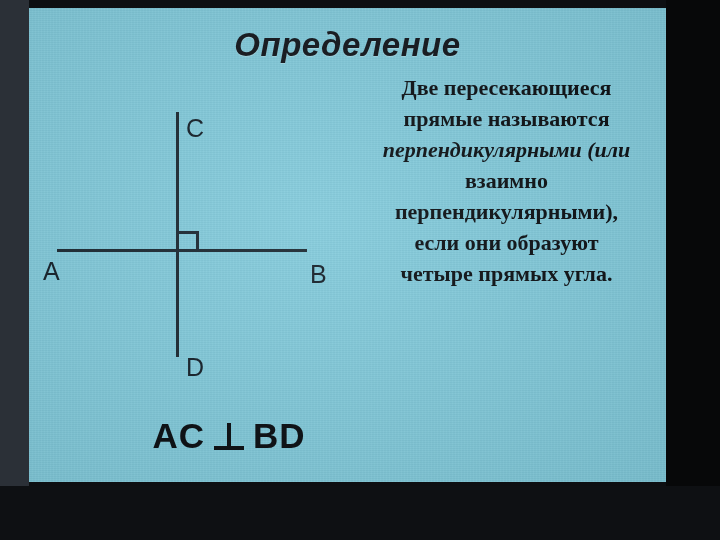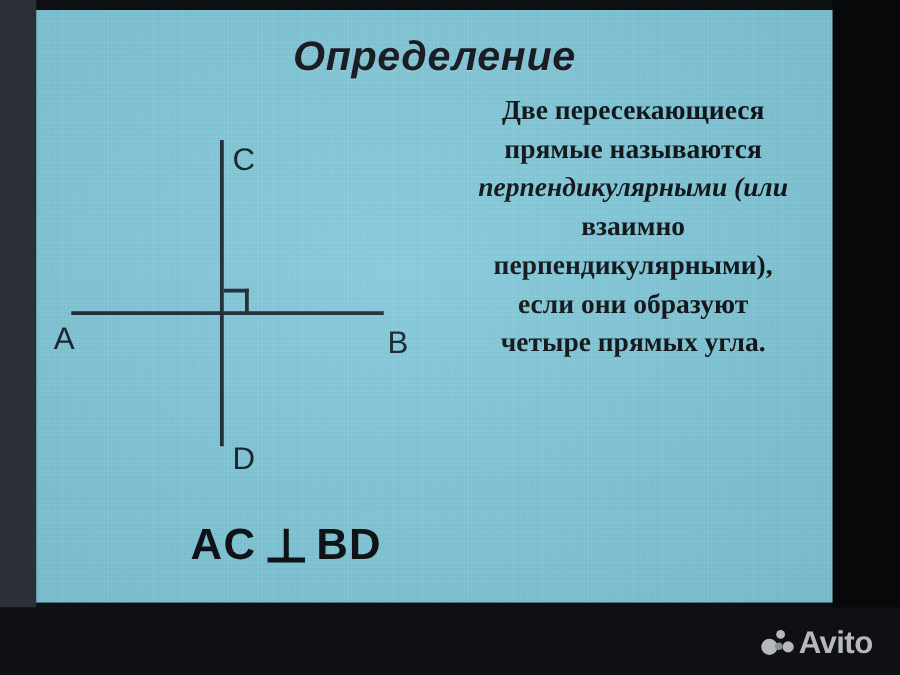--- a/index.html
+++ b/index.html
@@ -239,23 +239,14 @@
       <span>AC</span>
       <span id="perp-symbol">
         <span class="perp-v"></span>
         <span class="perp-h"></span>
       </span>
       <span>BD</span>
     </div>
 
   </div>
 
-  <div id="watermark">
-    <span id="avito-logo">
-      <span class="dot dot-big"></span>
-      <span class="dot dot-small"></span>
-      <span class="dot dot-mid"></span>
-      <span class="dot dot-tiny"></span>
-    </span>
-    <span id="avito-text">Avito</span>
-  </div>
 
 </div>
 
 </body></html>

